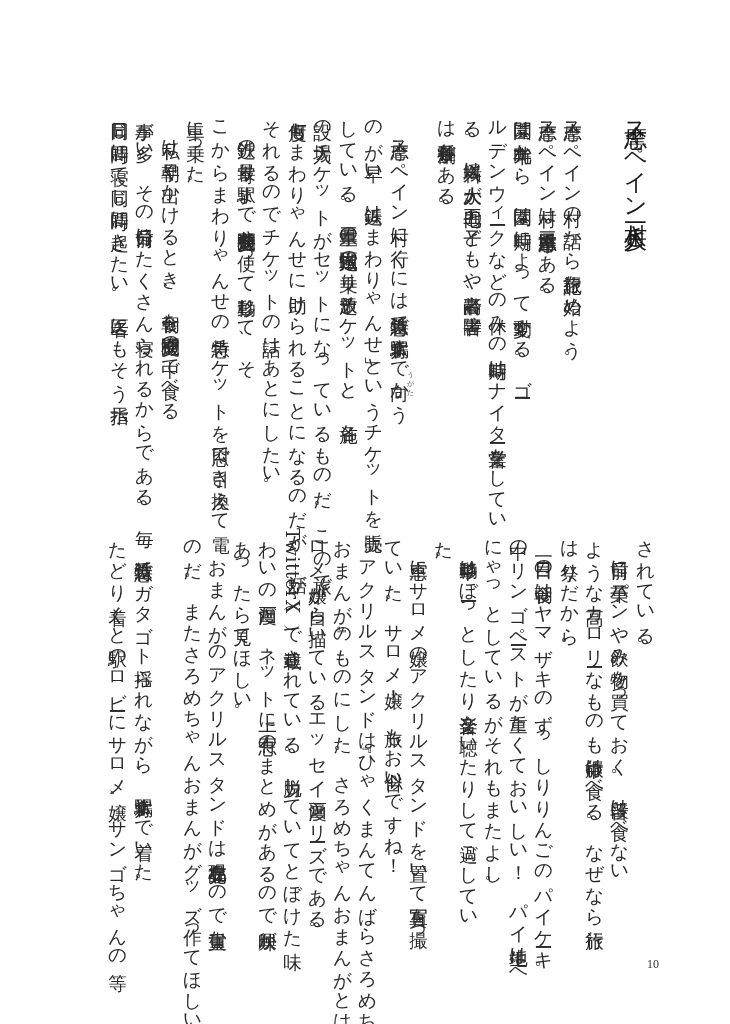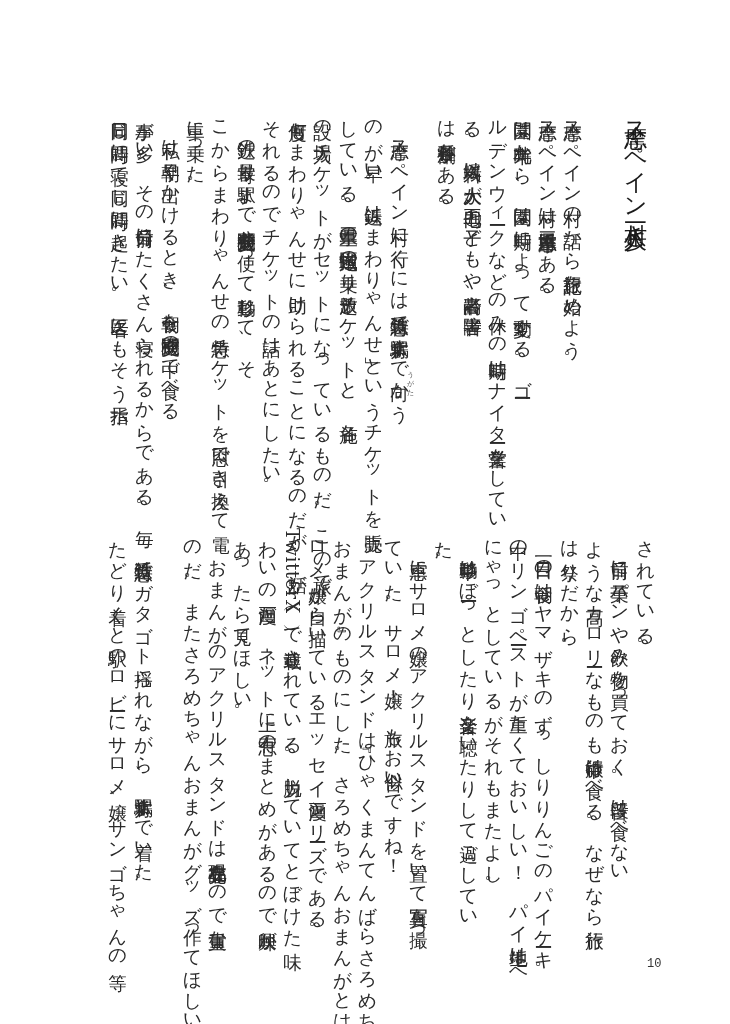--- a/index.html
+++ b/index.html
@@ -5,21 +5,21 @@
   html, body { margin:0; padding:0; background:#ffffff; }
   body { width:730px; height:1024px; position:relative; overflow:hidden;
          font-family:"DejaVu Serif","Liberation Serif",serif; color:#222; }
   .page { position:absolute; left:0; top:0; width:730px; height:1024px; background:#fff; }
   .col { position:absolute; writing-mode:vertical-rl; text-orientation:mixed;
          font-size:18.5px; line-height:25px; width:25px; white-space:nowrap;
          letter-spacing:0.5px; color:#2a2a2a; }
   .title { position:absolute; writing-mode:vertical-rl; font-family:"DejaVu Sans","Liberation Sans",sans-serif;
            font-size:23px; line-height:30px; width:30px; letter-spacing:-1px; color:#1a1a1a; white-space:nowrap; }
   .ruby { position:absolute; writing-mode:vertical-rl; font-size:7px; line-height:8px; color:#555; letter-spacing:1px; }
-  .pagenum { position:absolute; font-family:Liberation Mono, monospace; font-size:12px; color:#333; }
+  .pagenum { position:absolute; font-family:Liberation Serif, serif; font-size:12px; color:#333; }
 </style>
 </head>
 <body>
 
 <div class="page">
 
   <div class="title" style="left:621px; top:108px;">志摩スペイン村 一人歩き</div>
 
   <div>
     <div class="col" style="left:560px; top:108px;">志摩スペイン村の話から旅行記を始めよう。</div>

